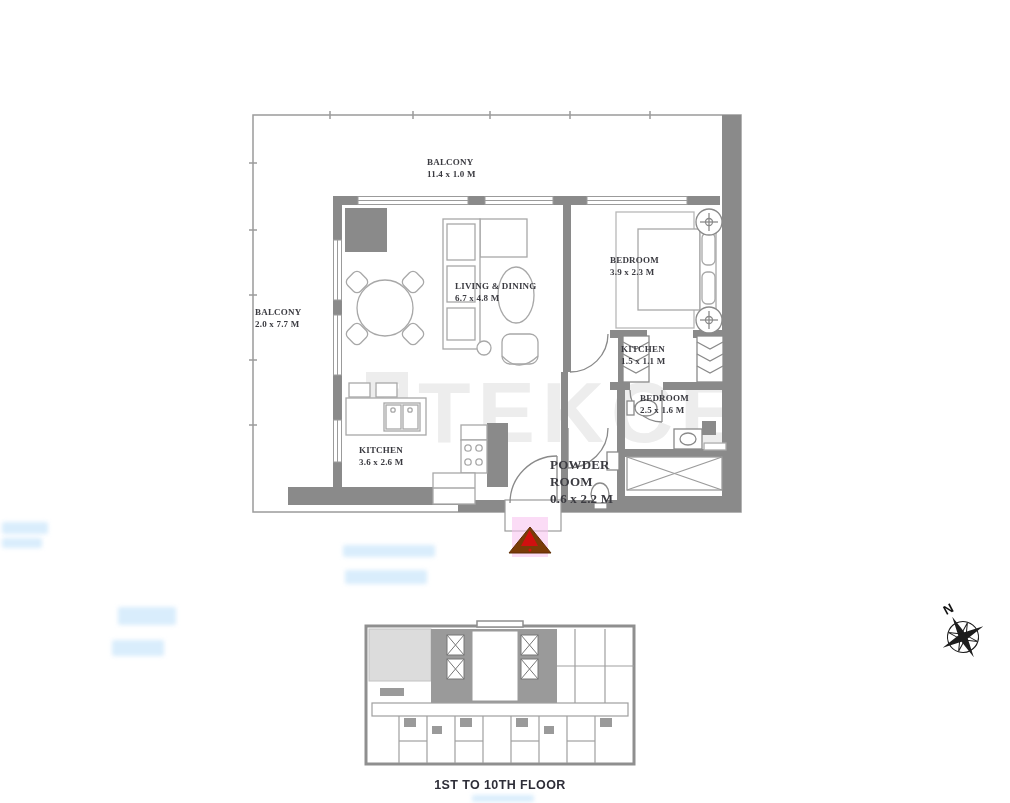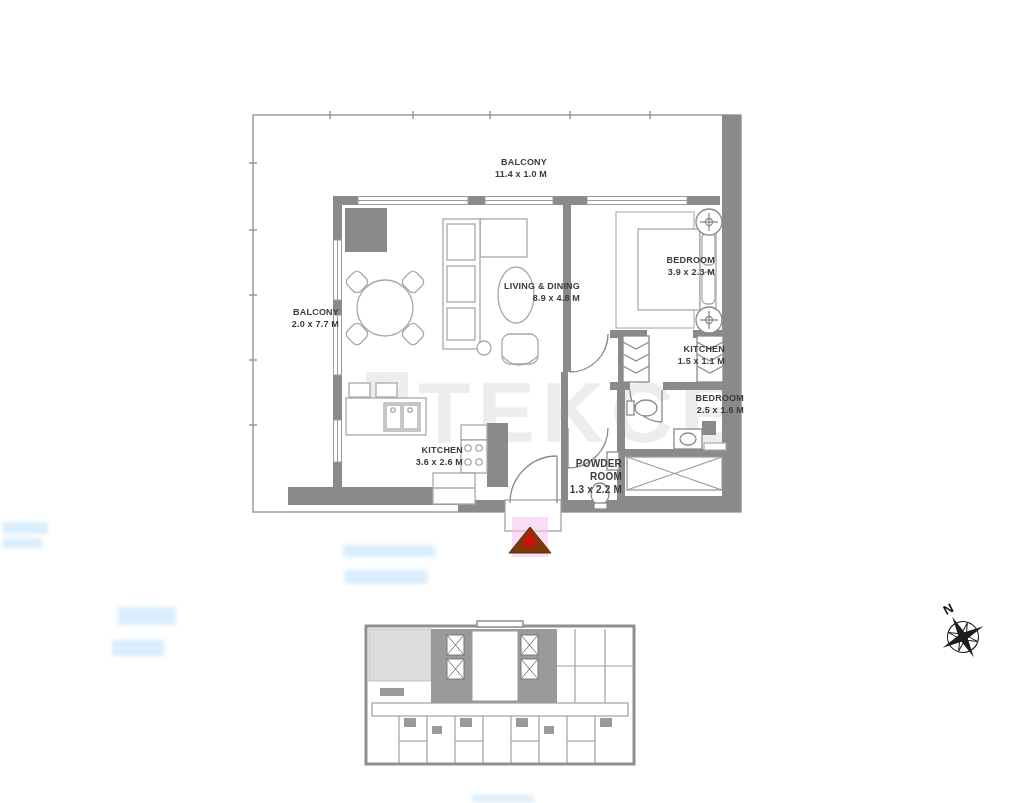--- a/index.html
+++ b/index.html
@@ -4,23 +4,23 @@
 <style>
   html,body{margin:0;padding:0;background:#fff;}
   #stage{
     position:relative;width:1010px;height:803px;background:#ffffff;overflow:hidden;
     font-family:"Liberation Sans", sans-serif;
     --wall:#8a8a8a; --line:#9b9b9b; --furn:#a8a8a8; --label:#3b3b41;
     --wm:#ededed; --kp:#8f8f8f;
   }
   svg{position:absolute;left:0;top:0;z-index:2;}
   .labels{position:absolute;left:0;top:0;width:100%;height:100%;z-index:3;}
-  .rlabel{position:absolute;text-align:right;color:var(--label);font-weight:bold;
-    font-size:9px;line-height:1.35;letter-spacing:.2px;}
-  .rlabel.small{font-size:10px;line-height:1.3;}
+  .rlabel{position:absolute;text-align:left;color:var(--label);font-weight:bold;
+    font-size:9px;line-height:1.35;letter-spacing:.2px;font-family:Liberation Serif, serif;}
+  .rlabel.small{font-size:13px;line-height:1.3;}
   .caption{position:absolute;left:380px;top:778px;width:240px;text-align:center;
     color:#2e2e38;font-weight:bold;font-size:12.5px;letter-spacing:.4px;}
   
   .wm{position:absolute;left:366px;top:372px;z-index:1;display:flex;align-items:flex-start;gap:10px;}
   .wm-box{width:42px;height:52px;background:var(--wm);color:#ffffff;font-weight:bold;
     font-size:40px;line-height:52px;text-align:center;}
   .wm-word{color:var(--wm);font-weight:bold;font-size:86px;line-height:.95;letter-spacing:7px;}
   
   .smudge{position:absolute;z-index:1;background:rgba(186,222,250,.55);filter:blur(2px);border-radius:2px;}
 </style>
@@ -294,37 +294,38 @@
     <div class="rlabel" style="left:427px;top:156px;width:120px;">
       <div>BALCONY</div>
       <div>11.4 x 1.0 M</div>
     </div>
     <div class="rlabel" style="left:255px;top:306px;width:84px;">
       <div>BALCONY</div>
       <div>2.0 x 7.7 M</div>
     </div>
     <div class="rlabel" style="left:455px;top:280px;width:125px;">
       <div>LIVING &amp; DINING</div>
-      <div>8.9 x 4.8 M</div>
+      <div>6.7 x 4.8 M</div>
     </div>
     <div class="rlabel" style="left:610px;top:254px;width:105px;">
       <div>BEDROOM</div>
       <div>3.9 x 2.3 M</div>
     </div>
     <div class="rlabel" style="left:621px;top:343px;width:104px;">
       <div>KITCHEN</div>
       <div>1.5 x 1.1 M</div>
     </div>
     <div class="rlabel" style="left:640px;top:392px;width:104px;">
       <div>BEDROOM</div>
       <div>2.5 x 1.6 M</div>
     </div>
     <div class="rlabel" style="left:359px;top:444px;width:104px;">
       <div>KITCHEN</div>
       <div>3.6 x 2.6 M</div>
     </div>
     <div class="rlabel small" style="left:550px;top:457px;width:72px;">
       <div>POWDER ROOM</div>
-      <div>1.3 x 2.2 M</div>
-    </div>
+      <div>0.6 x 2.2 M</div>
+    </div>
+    <div class="caption">1ST TO 10TH FLOOR</div>
   </div>
 
 </div>
 
 </body></html>

